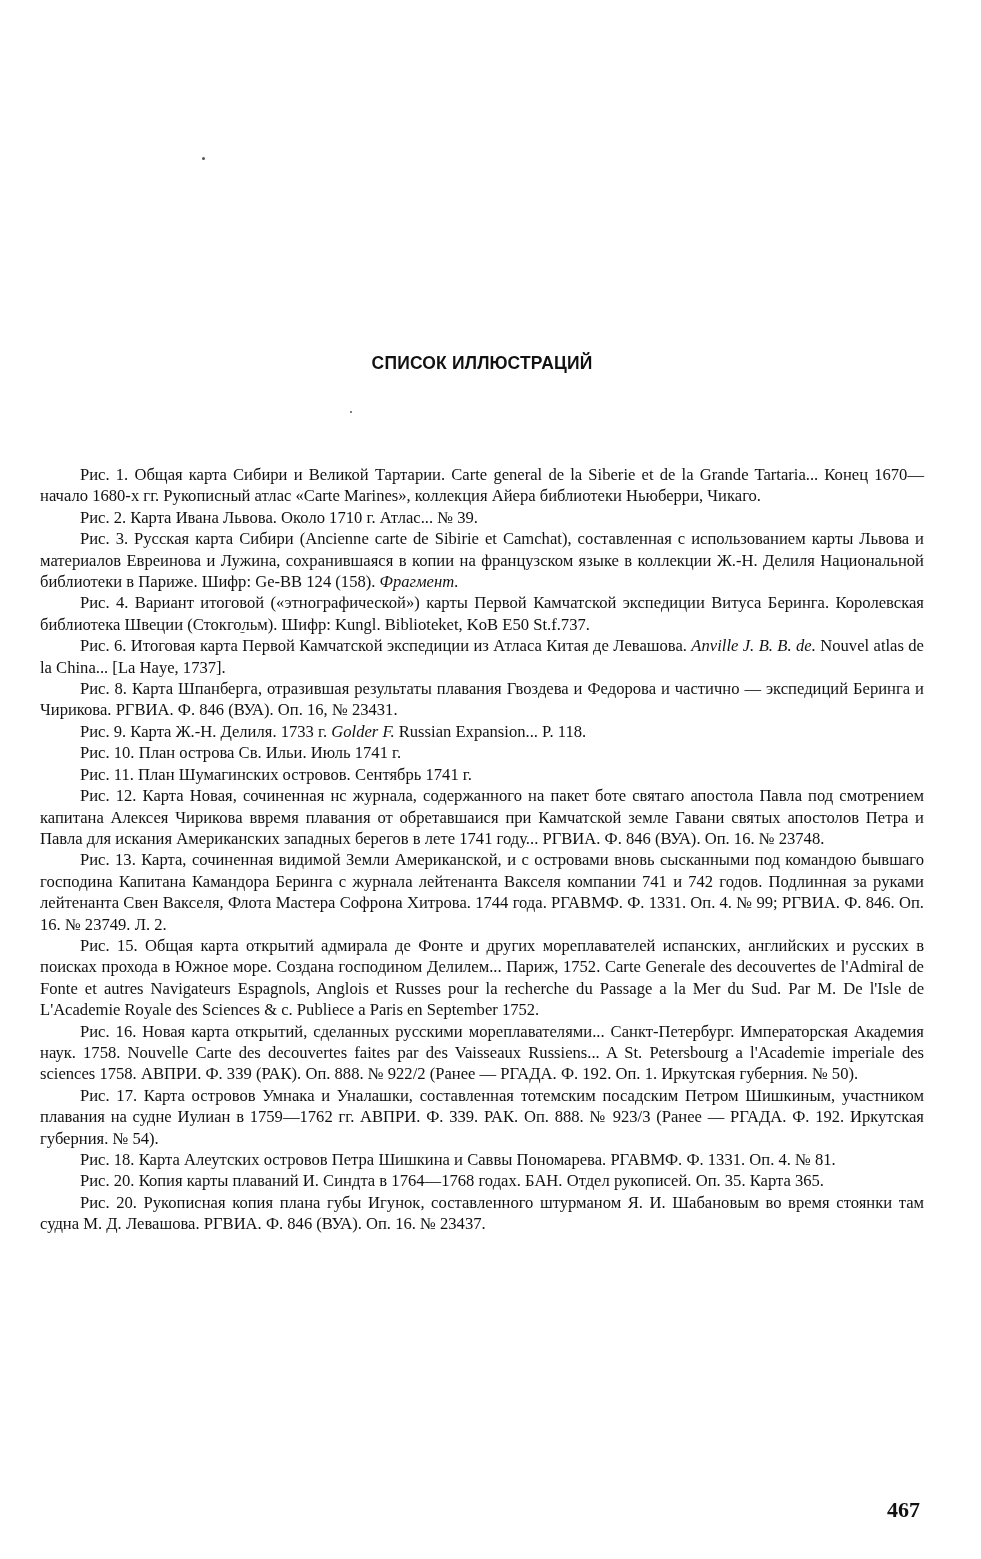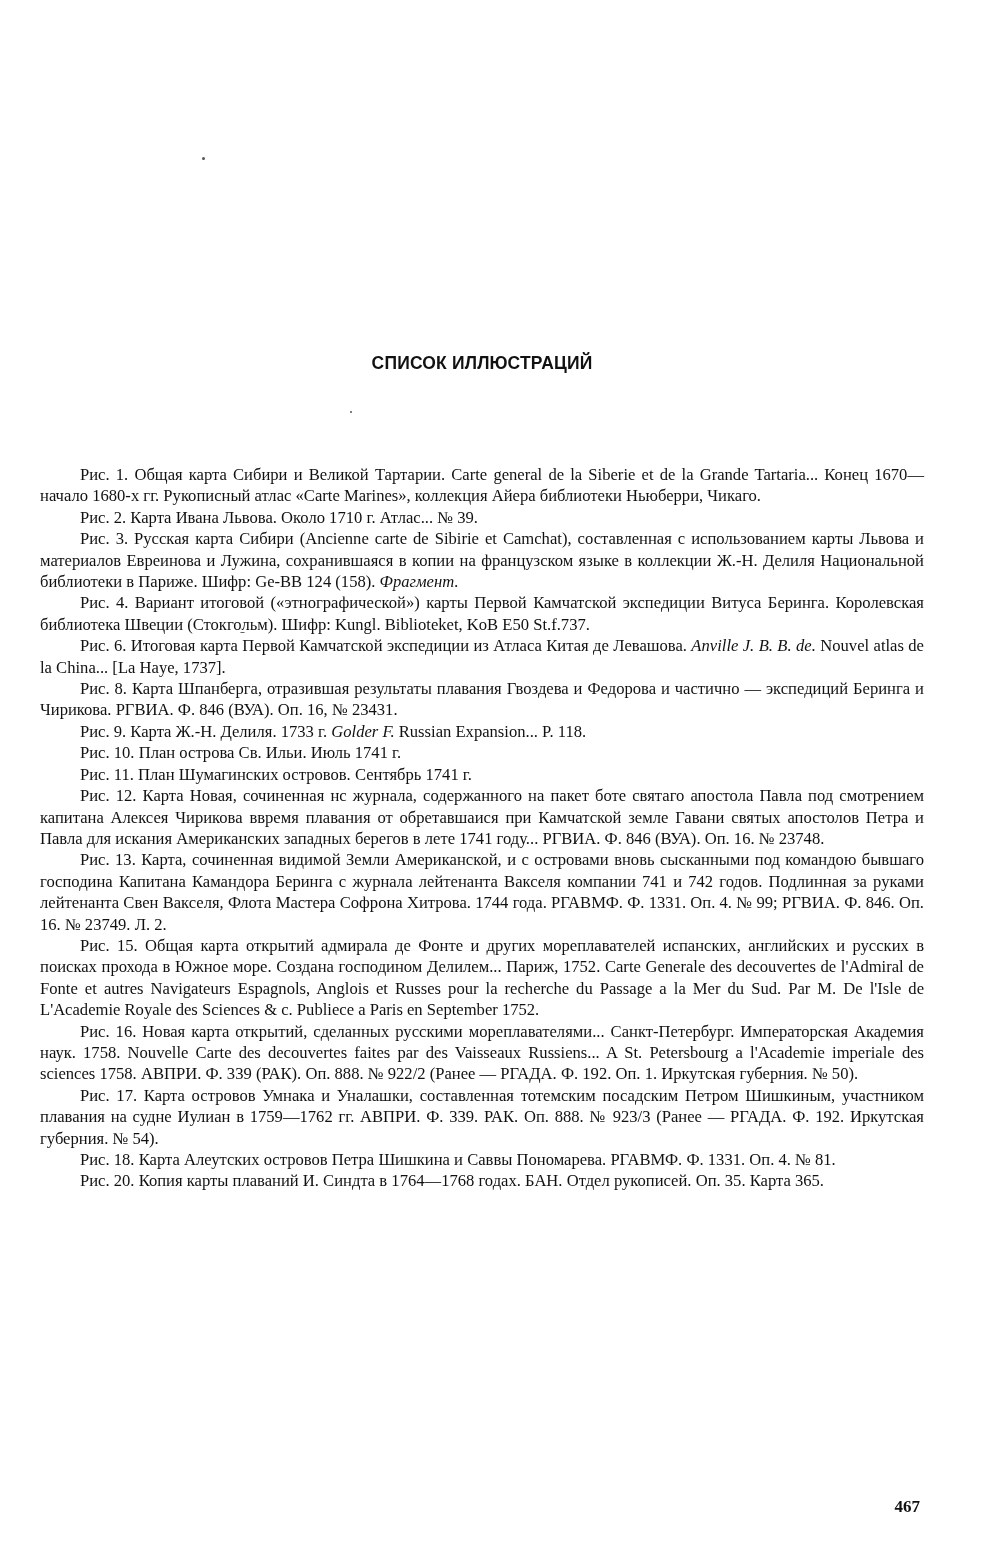--- a/index.html
+++ b/index.html
@@ -21,21 +21,21 @@
     }
     .entry {
       margin: 0; padding: 0;
       font-size: 16.6px; line-height: 21.4px;
       text-align: justify; text-indent: 40px;
       font-family: "Liberation Serif", serif;
     }
     .entry .it { font-style: italic; }
     .page-number {
       position: absolute; top: 1497px; right: 4px;
-      font-family: "Liberation Serif", serif; font-weight: bold; font-size: 17px;
+      font-family: "Liberation Serif", serif; font-weight: bold; font-size: 22px;
     }
     .speck { position: absolute; background: #555; border-radius: 50%; }
   </style>
 </head>
 <body>
 
 <div class="page">
   <div class="title">СПИСОК ИЛЛЮСТРАЦИЙ</div>
   <div class="list" id="entries">
       <p class="entry"><span>Рис. 1.</span><span> Общая карта Сибири и Великой Тартарии. Carte general de la Siberie et de la Grande Tartaria... Конец 1670—начало 1680-х гг. Рукописный атлас «Carte Marines», коллекция Айера библиотеки Ньюберри, Чикаго.</span></p>
@@ -47,19 +47,20 @@
       <p class="entry"><span>Рис. 9.</span><span> Карта Ж.-Н. Делиля. 1733 г. </span><span class="it">Golder F.</span><span> Russian Expansion... P. 118.</span></p>
       <p class="entry"><span>Рис. 10.</span><span> План острова Св. Ильи. Июль 1741 г.</span></p>
       <p class="entry"><span>Рис. 11.</span><span> План Шумагинских островов. Сентябрь 1741 г.</span></p>
       <p class="entry"><span>Рис. 12.</span><span> Карта Новая, сочиненная нс журнала, содержанного на пакет боте святаго апостола Павла под смотрением капитана Алексея Чирикова ввремя плавания от обретавшаися при Камчатской земле Гавани святых апостолов Петра и Павла для искания Американских западных берегов в лете 1741 году... РГВИА. Ф. 846 (ВУА). Оп. 16. № 23748.</span></p>
       <p class="entry"><span>Рис. 13.</span><span> Карта, сочиненная видимой Земли Американской, и с островами вновь сысканными под командою бывшаго господина Капитана Камандора Беринга с журнала лейтенанта Вакселя компании 741 и 742 годов. Подлинная за руками лейтенанта Свен Вакселя, Флота Мастера Софрона Хитрова. 1744 года. РГАВМФ. Ф. 1331. Оп. 4. № 99; РГВИА. Ф. 846. Оп. 16. № 23749. Л. 2.</span></p>
       <p class="entry"><span>Рис. 15.</span><span> Общая карта открытий адмирала де Фонте и других мореплавателей испанских, английских и русских в поисках прохода в Южное море. Создана господином Делилем... Париж, 1752. Carte Generale des decouvertes de l'Admiral de Fonte et autres Navigateurs Espagnols, Anglois et Russes pour la recherche du Passage a la Mer du Sud. Par M. De l'Isle de L'Academie Royale des Sciences &amp; c. Publiece a Paris en September 1752.</span></p>
       <p class="entry"><span>Рис. 16.</span><span> Новая карта открытий, сделанных русскими мореплавателями... Санкт-Петербург. Императорская Академия наук. 1758. Nouvelle Carte des decouvertes faites par des Vaisseaux Russiens... A St. Petersbourg a l'Academie imperiale des sciences 1758. АВПРИ. Ф. 339 (РАК). Оп. 888. № 922/2 (Ранее — РГАДА. Ф. 192. Оп. 1. Иркутская губерния. № 50).</span></p>
       <p class="entry"><span>Рис. 17.</span><span> Карта островов Умнака и Уналашки, составленная тотемским посадским Петром Шишкиным, участником плавания на судне Иулиан в 1759—1762 гг. АВПРИ. Ф. 339. РАК. Оп. 888. № 923/3 (Ранее — РГАДА. Ф. 192. Иркутская губерния. № 54).</span></p>
       <p class="entry"><span>Рис. 18.</span><span> Карта Алеутских островов Петра Шишкина и Саввы Пономарева. РГАВМФ. Ф. 1331. Оп. 4. № 81.</span></p>
       <p class="entry"><span>Рис. 20.</span><span> Копия карты плаваний И. Синдта в 1764—1768 годах. БАН. Отдел рукописей. Оп. 35. Карта 365.</span></p>
+      <p class="entry"><span>Рис. 20.</span><span> Рукописная копия плана губы Игунок, составленного штурманом Я. И. Шабановым во время стоянки там судна М. Д. Левашова. РГВИА. Ф. 846 (ВУА). Оп. 16. № 23437.</span></p>
     </div>
   <div class="page-number">467</div>
 </div>
 
 <div class="speck" style="left:202px;top:157px;width:3px;height:3px;"></div>
 <div class="speck" style="left:350px;top:411px;width:2px;height:2px;"></div>
 <div class="speck" style="left:240px;top:632px;width:5px;height:1px;"></div>
 
 </body></html>

